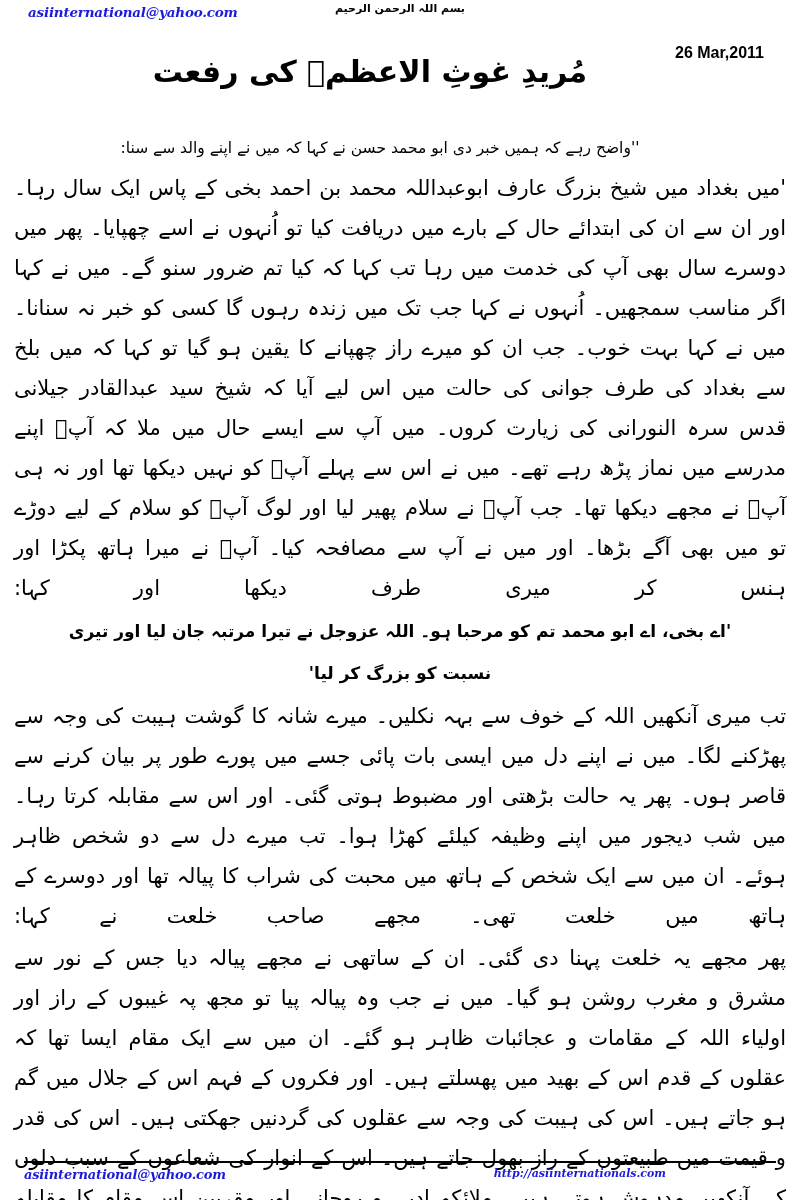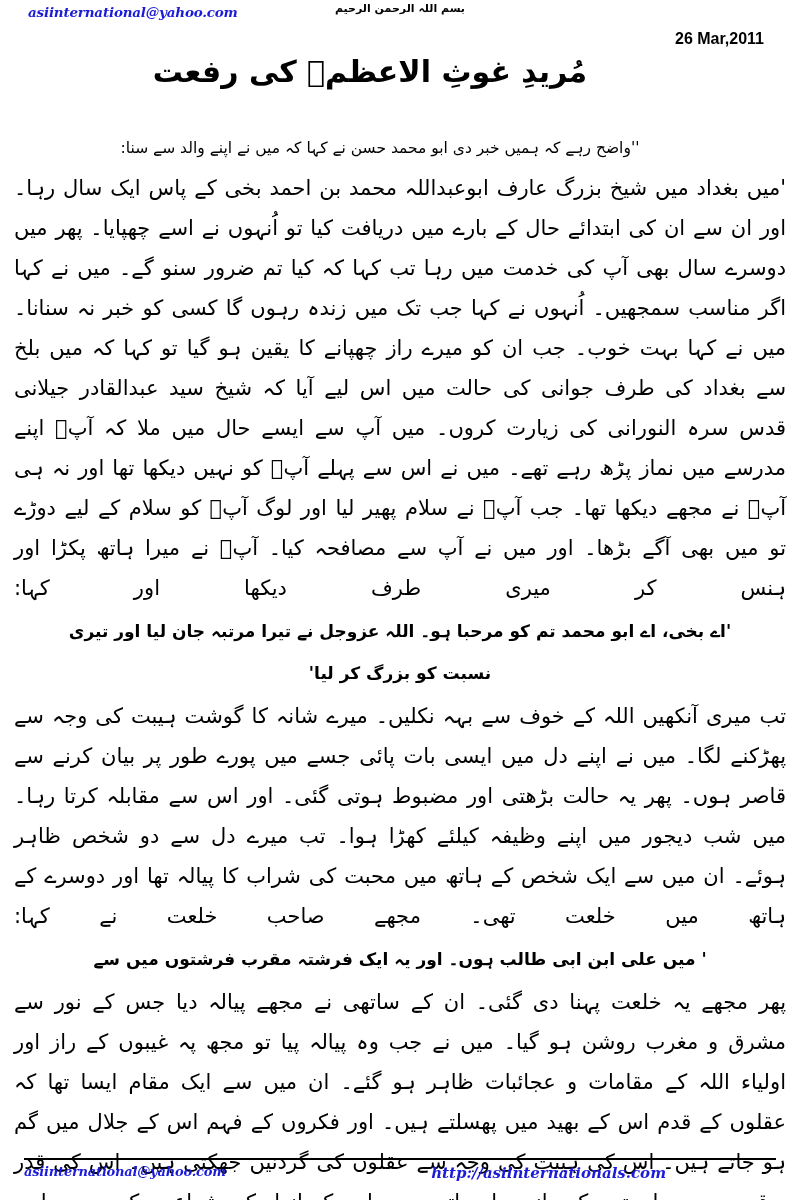--- a/index.html
+++ b/index.html
@@ -43,21 +43,21 @@
     text-align: center;
     font-family: "DejaVu Sans", sans-serif;
     font-size: 11px;
     color: #000;
     direction: rtl;
     font-weight: bold;
   }
   .doc-date {
     position: absolute;
     right: 36px;
-    top: 30px;
+    top: 44px;
     direction: ltr;
     font-family: "Liberation Sans", sans-serif;
     font-size: 16px;
     font-weight: bold;
     color: #000;
     white-space: nowrap;
   }
   .doc-title {
     position: absolute;
     left: 0;
@@ -146,21 +146,21 @@
     font-weight: bold;
     font-size: 13px;
     color: #1b1bd8;
     letter-spacing: -0.2px;
     white-space: nowrap;
   }
   .footer-url {
     font-family: "DejaVu Serif", serif;
     font-style: italic;
     font-weight: bold;
-    font-size: 15px;
+    font-size: 11px;
     color: #1b1bd8;
     white-space: nowrap;
     margin-right: 110px;
   }
 </style>
 </head>
 <body>
 
 <div class="page">
 
@@ -177,21 +177,20 @@
   <div class="body-area">
 
     <p class="para-open">''واضح رہے کہ ہمیں خبر دی ابو محمد حسن نے کہا کہ میں نے اپنے والد سے سنا:</p>
 
     <p class="para">'میں بغداد میں شیخ بزرگ عارف ابوعبداللہ محمد بن احمد بخی کے پاس ایک سال رہا۔ اور ان سے ان کی ابتدائے حال کے بارے میں دریافت کیا تو اُنہوں نے اسے چھپایا۔ پھر میں دوسرے سال بھی آپ کی خدمت میں رہا تب کہا کہ کیا تم ضرور سنو گے۔ میں نے کہا اگر مناسب سمجھیں۔ اُنہوں نے کہا جب تک میں زندہ رہوں گا کسی کو خبر نہ سنانا۔ میں نے کہا بہت خوب۔ جب ان کو میرے راز چھپانے کا یقین ہو گیا تو کہا کہ میں بلخ سے بغداد کی طرف جوانی کی حالت میں اس لیے آیا کہ شیخ سید عبدالقادر جیلانی قدس سرہ النورانی کی زیارت کروں۔ میں آپ سے ایسے حال میں ملا کہ آپؓ اپنے مدرسے میں نماز پڑھ رہے تھے۔ میں نے اس سے پہلے آپؓ کو نہیں دیکھا تھا اور نہ ہی آپؓ نے مجھے دیکھا تھا۔ جب آپؓ نے سلام پھیر لیا اور لوگ آپؓ کو سلام کے لیے دوڑے تو میں بھی آگے بڑھا۔ اور میں نے آپ سے مصافحہ کیا۔ آپؓ نے میرا ہاتھ پکڑا اور ہنس کر میری طرف دیکھا اور کہا:</p>
 
     <p class="quote wide">'اے بخی، اے ابو محمد تم کو مرحبا ہو۔ اللہ عزوجل نے تیرا مرتبہ جان لیا اور تیری نسبت کو بزرگ کر لیا'</p>
 
     <p class="para">تب میری آنکھیں اللہ کے خوف سے بہہ نکلیں۔ میرے شانہ کا گوشت ہیبت کی وجہ سے پھڑکنے لگا۔ میں نے اپنے دل میں ایسی بات پائی جسے میں پورے طور پر بیان کرنے سے قاصر ہوں۔ پھر یہ حالت بڑھتی اور مضبوط ہوتی گئی۔ اور اس سے مقابلہ کرتا رہا۔ میں شب دیجور میں اپنے وظیفہ کیلئے کھڑا ہوا۔ تب میرے دل سے دو شخص ظاہر ہوئے۔ ان میں سے ایک شخص کے ہاتھ میں محبت کی شراب کا پیالہ تھا اور دوسرے کے ہاتھ میں خلعت تھی۔ مجھے صاحب خلعت نے کہا:</p>
 
-    <p class="quote">' میں علی ابن ابی طالب ہوں۔ اور یہ ایک فرشتہ مقرب فرشتوں میں سے</p>
 
 
     <p class="para">پھر مجھے یہ خلعت پہنا دی گئی۔ ان کے ساتھی نے مجھے پیالہ دیا جس کے نور سے مشرق و مغرب روشن ہو گیا۔ میں نے جب وہ پیالہ پیا تو مجھ پہ غیبوں کے راز اور اولیاء اللہ کے مقامات و عجائبات ظاہر ہو گئے۔ ان میں سے ایک مقام ایسا تھا کہ عقلوں کے قدم اس کے بھید میں پھسلتے ہیں۔ اور فکروں کے فہم اس کے جلال میں گم ہو جاتے ہیں۔ اس کی ہیبت کی وجہ سے عقلوں کی گردنیں جھکتی ہیں۔ اس کی قدر و قیمت میں طبیعتوں کے راز بھول جاتے ہیں۔ اس کے انوار کی شعاعوں کے سبب دلوں کی آنکھیں مدہوش ہوتی ہیں۔ ملائکہ ادبی و روحانی اور مقربین اس مقام کا مقابلہ کرتے ہیں۔ اپنی پیٹھوں کو رکوع کرنے والے کی طرح اس مقام کے قدر کی تعظیم کی وجہ سے جھکاتے ہیں اور اللہ تبارک و تعالیٰ کی تسبیح قسم قسم تقدیس و تنزیہ کے ساتھ کرتے ہیں اس مقام پر سلام کہتے ہیں۔ کہنے والا کہتا ہے:</p>
 
     <p class="quote wide">اس کے اوپر عرش اللہ کے سوا کچھ نہیں ہے</p>
 
   </div>
 
   <div class="footer">
     <hr class="footer-rule">

